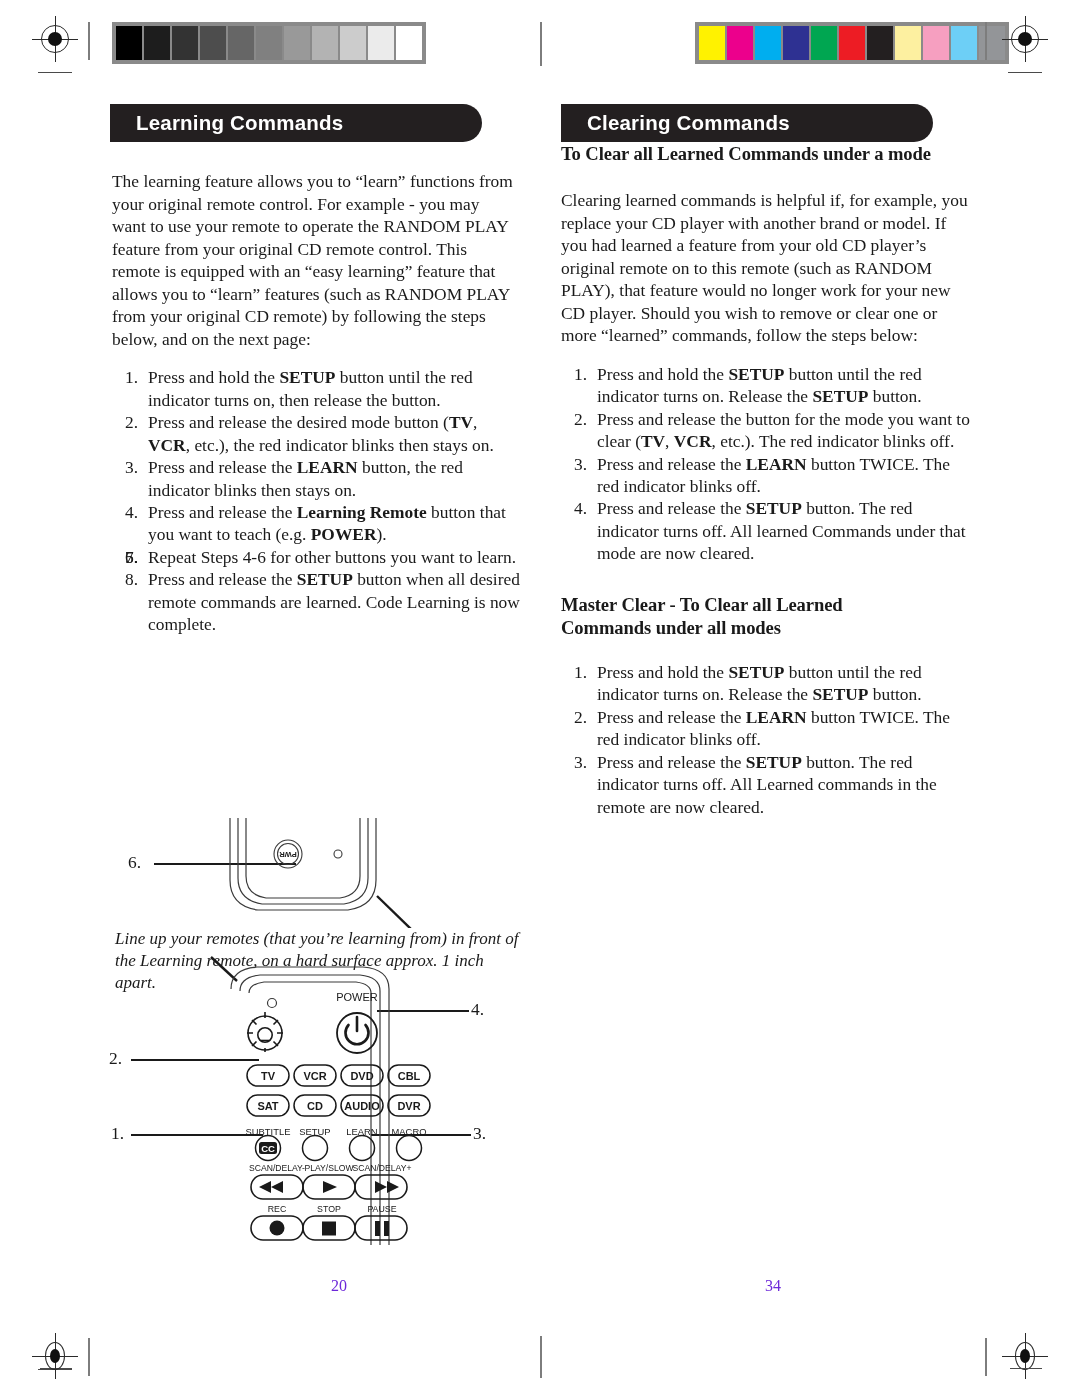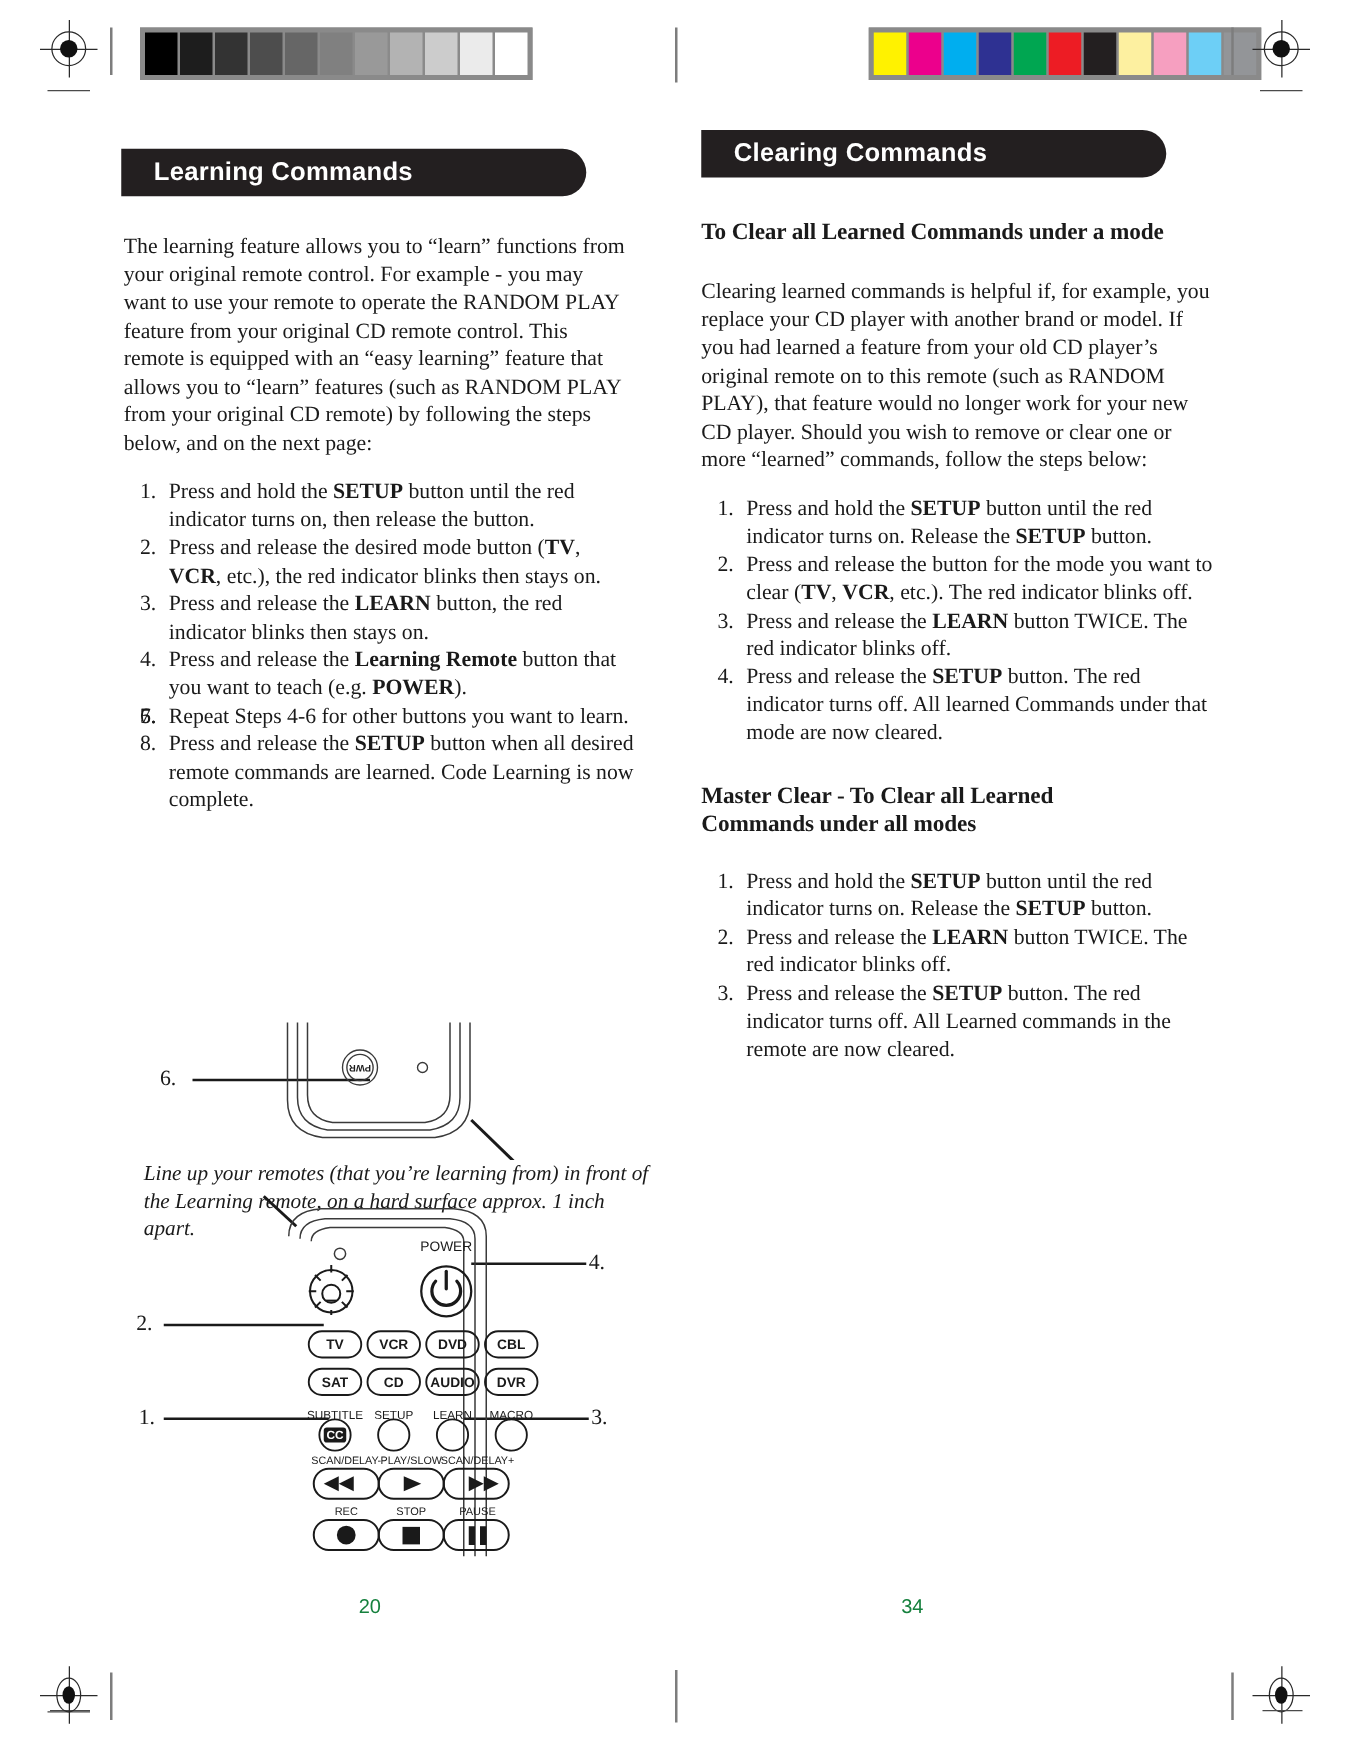--- a/index.html
+++ b/index.html
@@ -64,21 +64,21 @@
   }
   .swatch-strip .sw {
     width: 26px; height: 34px;
   }
 
   
   .page-col {
     position: absolute;
     top: 0;
   }
-  .col-left  { left: 99px;  width: 410px; margin-top: 15px; }
+  .col-left  { left: 112px;  width: 410px; }
   .col-right { left: 561px;  width: 410px; }
 
   .section-banner {
     position: relative;
     background: #231f20;
     color: #ffffff;
     border-radius: 0 26px 26px 0;
     height: 38px;
     display: flex;
     align-items: center;
@@ -129,25 +129,25 @@
 
   .caption-italic {
     font-style: italic;
     font-size: 17px;
     line-height: 1.3;
     margin: 0;
   }
 
   .page-number {
     position: absolute;
-    font-family: Liberation Sans, sans-serif;
+    font-family: Liberation Serif, serif;
     font-size: 16px;
-    color: #15803d;
+    color: #6d28d9;
     width: 60px;
-    text-align: left;
+    text-align: right;
   }
 
   
   .figure-wrap { position: absolute; }
   .callout {
     position: absolute;
     font-size: 17.4px;
     font-family: "Liberation Serif", "DejaVu Serif", serif;
   }
   .leader {
@@ -390,21 +390,21 @@
     <rect x="279" y="266" width="5" height="15" fill="#1a1a1a"></rect>
   </svg>
 </div>
 
 <div class="page-col col-right">
 
   <div class="section-banner banner-right" style="margin-top:104px; margin-left:0px;">
     <span>Clearing Commands</span>
   </div>
 
-  <h2 class="sub-head" style="margin-top:32px; width:412px;">To Clear all Learned Commands under a mode</h2>
+  <h2 class="sub-head" style="width:412px;">To Clear all Learned Commands under a mode</h2>
 
   <p class="body-para" style="margin-top:24px; width:410px;">Clearing learned commands is helpful if, for example, you replace your CD player with another brand or model. If you had learned a feature from your old CD player’s original remote on to this remote (such as RANDOM PLAY), that feature would no longer work for your new CD player. Should you wish to remove or clear one or more “learned” commands, follow the steps below:</p>
 
   <ol class="steps" style="margin-top:16px; width:410px;">
     <li>
       <span class="num">1.</span>
       <span>Press and hold the <b>SETUP</b> button until the red indicator turns on. Release the <b>SETUP</b> button.</span>
     </li>
     <li>
       <span class="num">2.</span>

